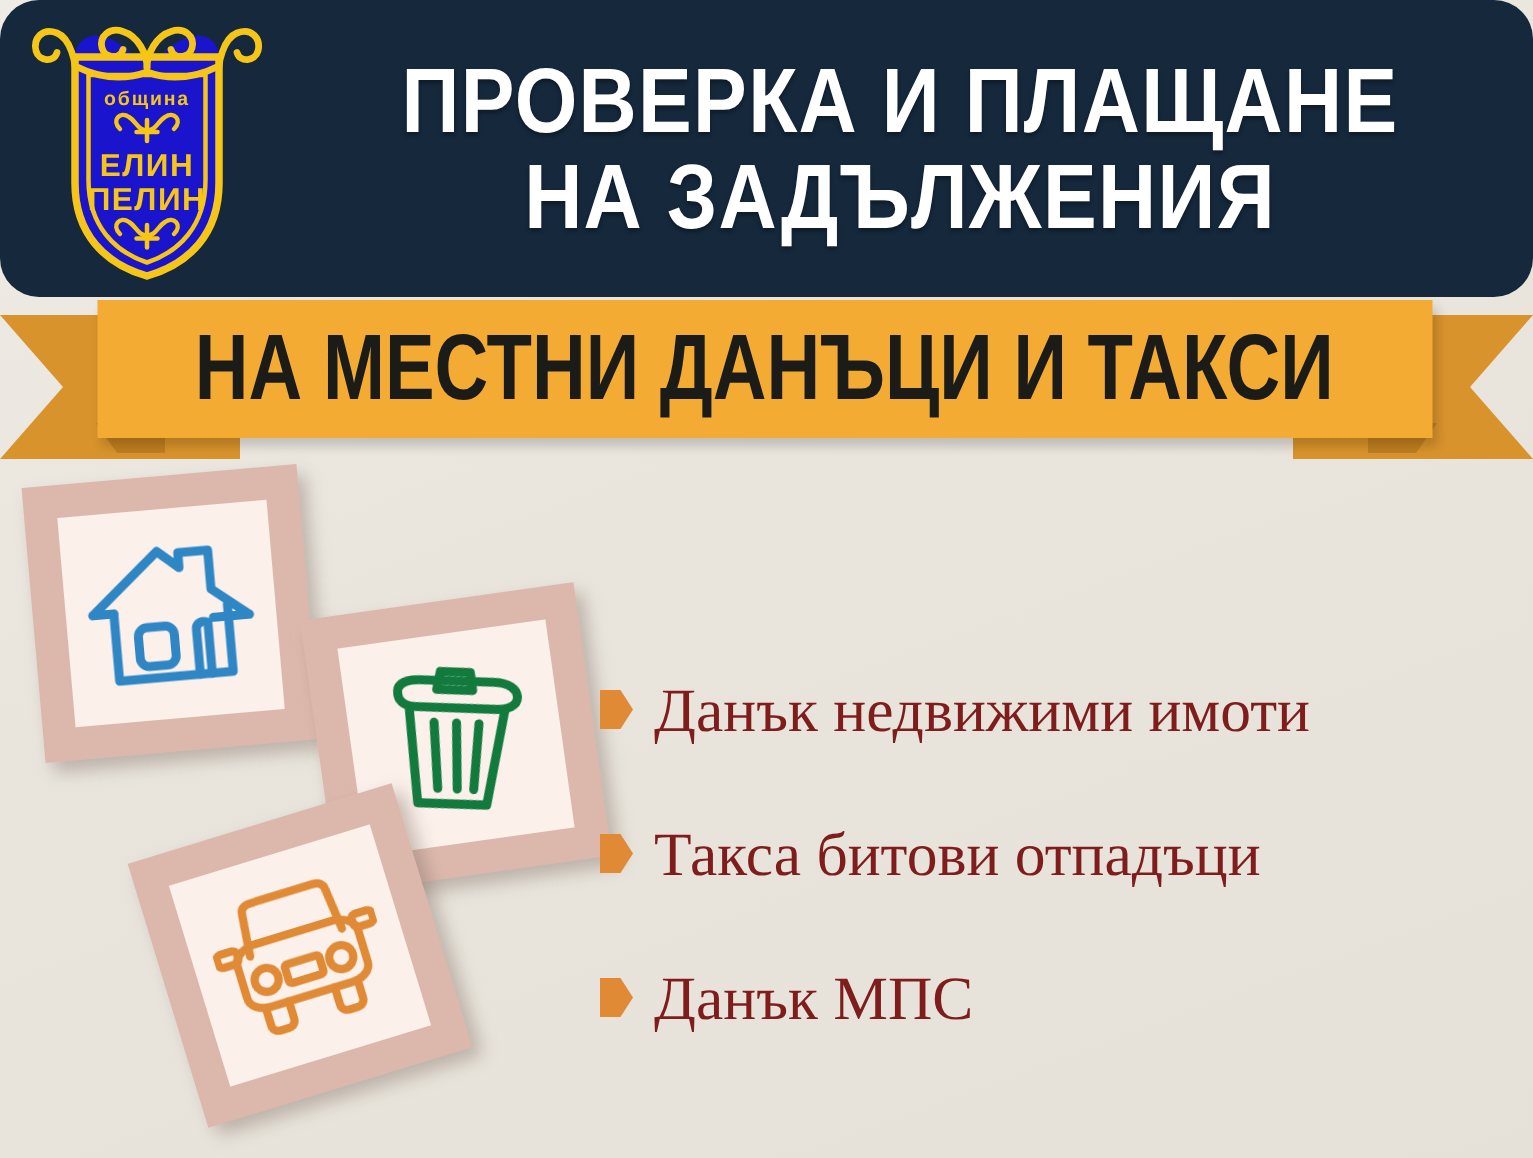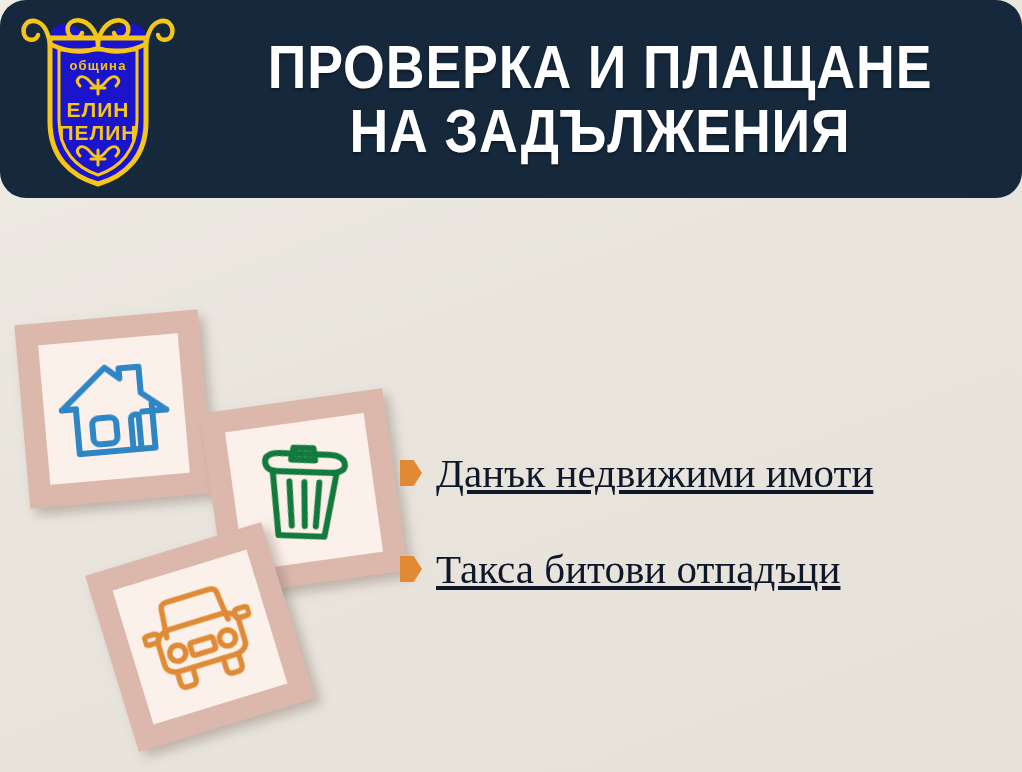--- a/index.html
+++ b/index.html
@@ -110,24 +110,23 @@
     height:96px;
   }
   .bullet{
     width:22px;height:26px;flex:0 0 auto;margin-right:14px;
     background:#e08a36;
     clip-path:polygon(0 0,62% 0,100% 50%,62% 100%,0 100%);
   }
   .list-label{
     font-family:"Liberation Serif", serif;
     font-size:41px;
-    color:#0f172a;
+    color:#7f1d1d;
     line-height:1;
     white-space:nowrap;
-    text-decoration:underline;
   }
 </style>
 </head>
 <body>
 
 <div id="stage">
 
   <div class="bg"></div>
 
   <div class="header">
@@ -171,20 +170,29 @@
       <text x="80" y="136" text-anchor="middle" fill="#f5c518" font-family="'Liberation Sans', sans-serif" font-size="21" font-weight="bold" letter-spacing="1">ПЕЛИН</text>
 
       <g fill="none" stroke="#f5c518" stroke-width="3" stroke-linecap="round">
         <path d="M62 152 C56 146 62 140 68 144 C73 147 74 153 80 153 C86 153 87 147 92 144 C98 140 104 146 98 152"></path>
         <path d="M80 146 L80 161"></path>
         <path d="M73 155 L87 155"></path>
       </g>
     </svg>
   </div>
 
+  <div class="ribbon">
+    <div class="ribbon-tail left"></div>
+    <div class="ribbon-tail right"></div>
+    <div class="ribbon-fold left"></div>
+    <div class="ribbon-fold right"></div>
+    <div class="ribbon-main">
+      <span class="ribbon-text">НА МЕСТНИ ДАНЪЦИ И ТАКСИ</span>
+    </div>
+  </div>
 
   <div class="stamp house">
     <svg width="184" height="184" viewBox="0 0 184 184" style="position:absolute;left:0;top:0">
       <defs>
         <mask id="mH">
           <rect x="0" y="0" width="184" height="184" fill="#fff"></rect>
           <g fill="#000">
             <circle cx="10" cy="10" r="9"></circle>
               <circle cx="30" cy="6" r="9"></circle>
               <circle cx="50" cy="6" r="9"></circle>
@@ -349,15 +357,19 @@
 
   <div class="list">
     <div class="list-item">
       <span class="bullet"></span>
       <span class="list-label">Данък недвижими имоти</span>
     </div>
     <div class="list-item">
       <span class="bullet"></span>
       <span class="list-label">Такса битови отпадъци</span>
     </div>
+    <div class="list-item">
+      <span class="bullet"></span>
+      <span class="list-label">Данък МПС</span>
+    </div>
   </div>
 
 </div>
 
 </body></html>

